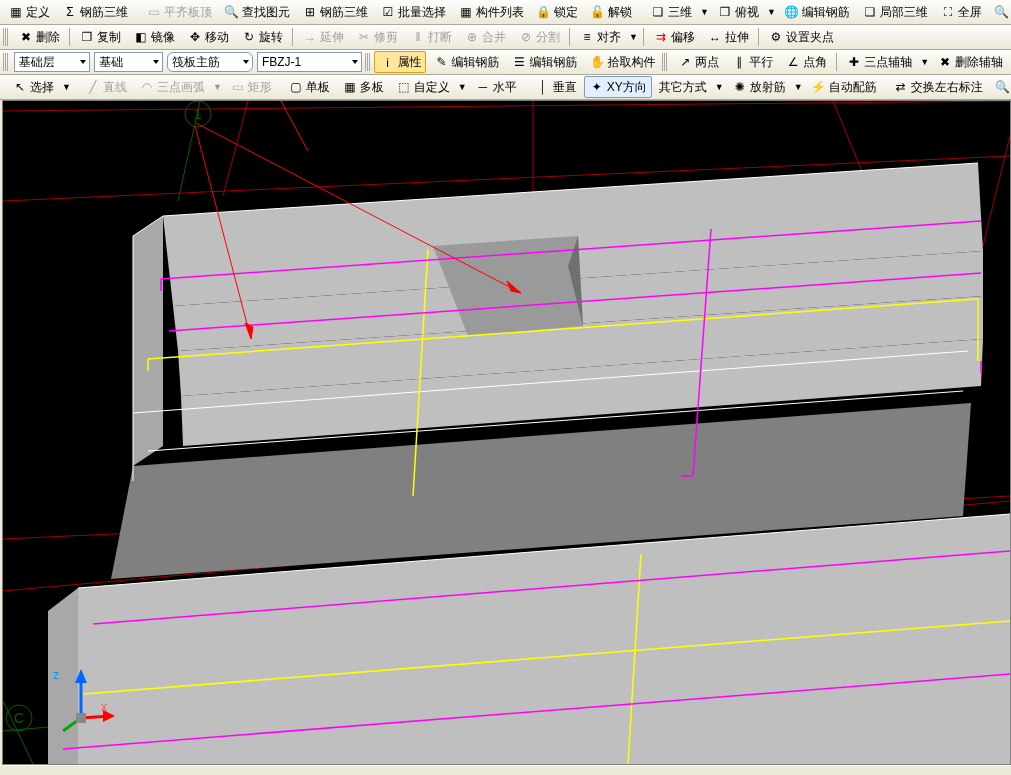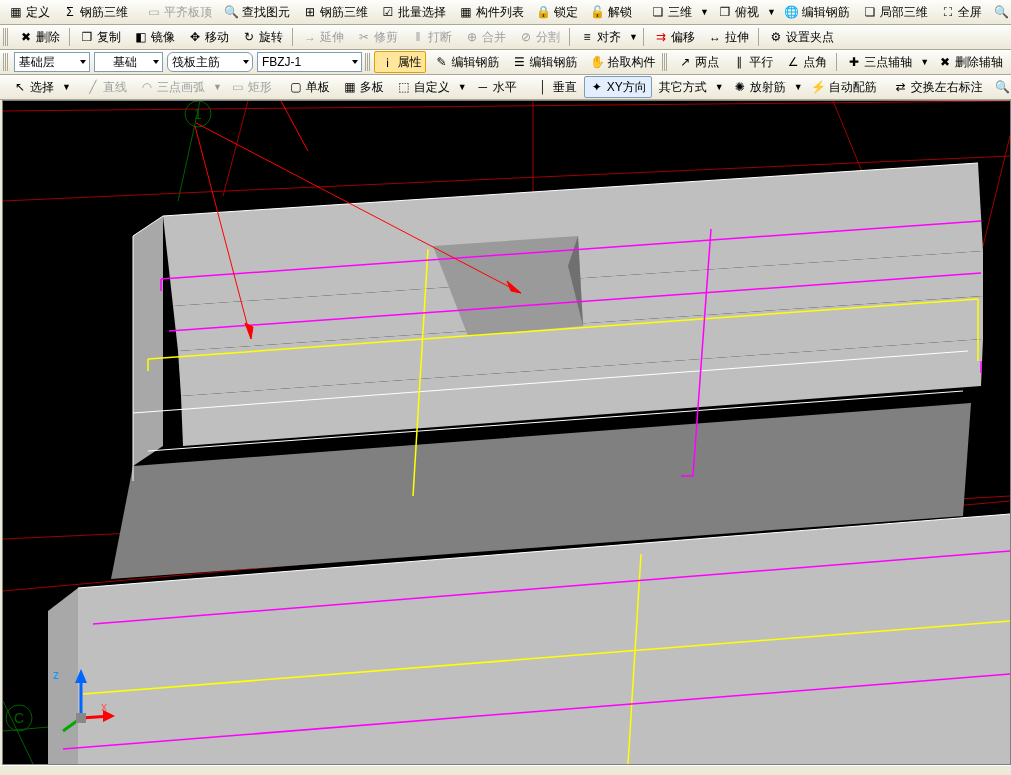--- a/index.html
+++ b/index.html
@@ -149,21 +149,21 @@
       <span class="icon">⚙</span>
       <span>设置夹点</span>
     </div>
 </div>
 
 <div class="toolbar">
   <div class="grip"></div>
   <div class="combo" style="width:48px;">
       <span>基础层</span>
     </div>
-  <div class="combo" style="width:40px;justify-content:flex-end;">
+  <div class="combo" style="width:40px;">
       <span>基础</span>
     </div>
   <div class="combo" style="width:58px;border-radius:6px;">
       <span>筏板主筋</span>
     </div>
   <div class="combo" style="width:78px;">
       <span>FBZJ-1</span>
     </div>
   <div class="grip"></div>
   <div class="btn highlight" style="border:1px solid #e0a000;">

